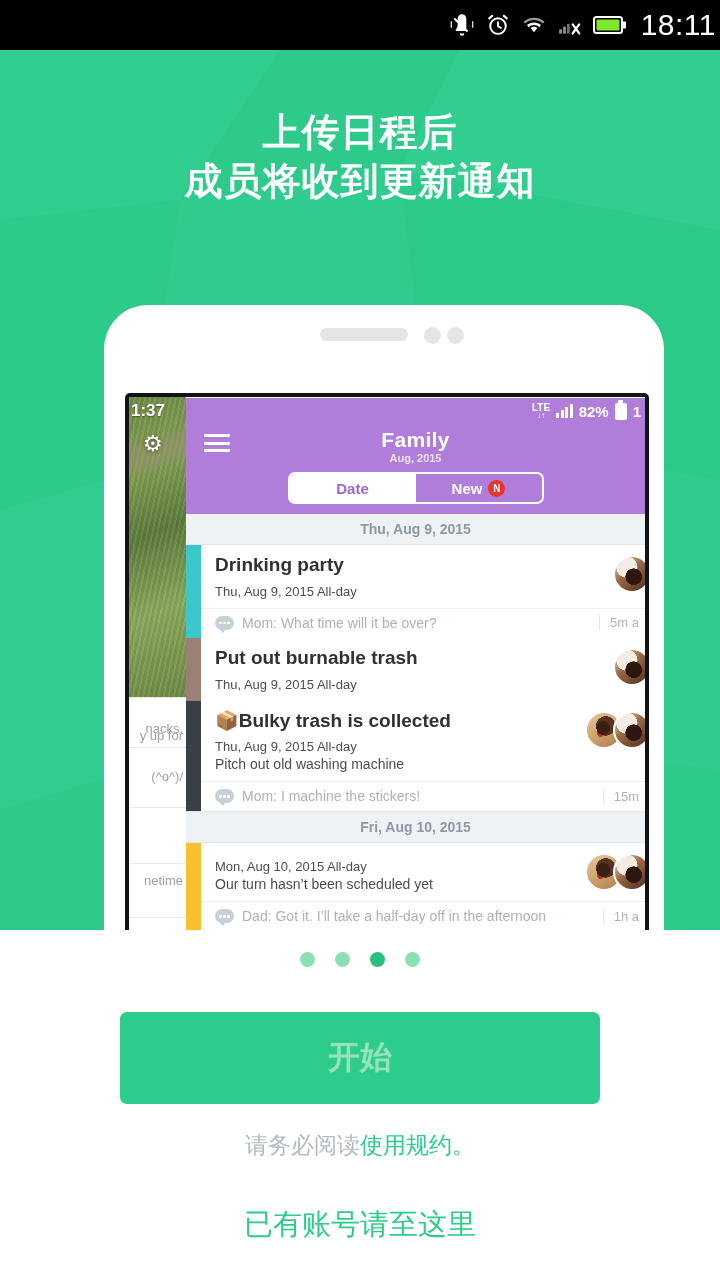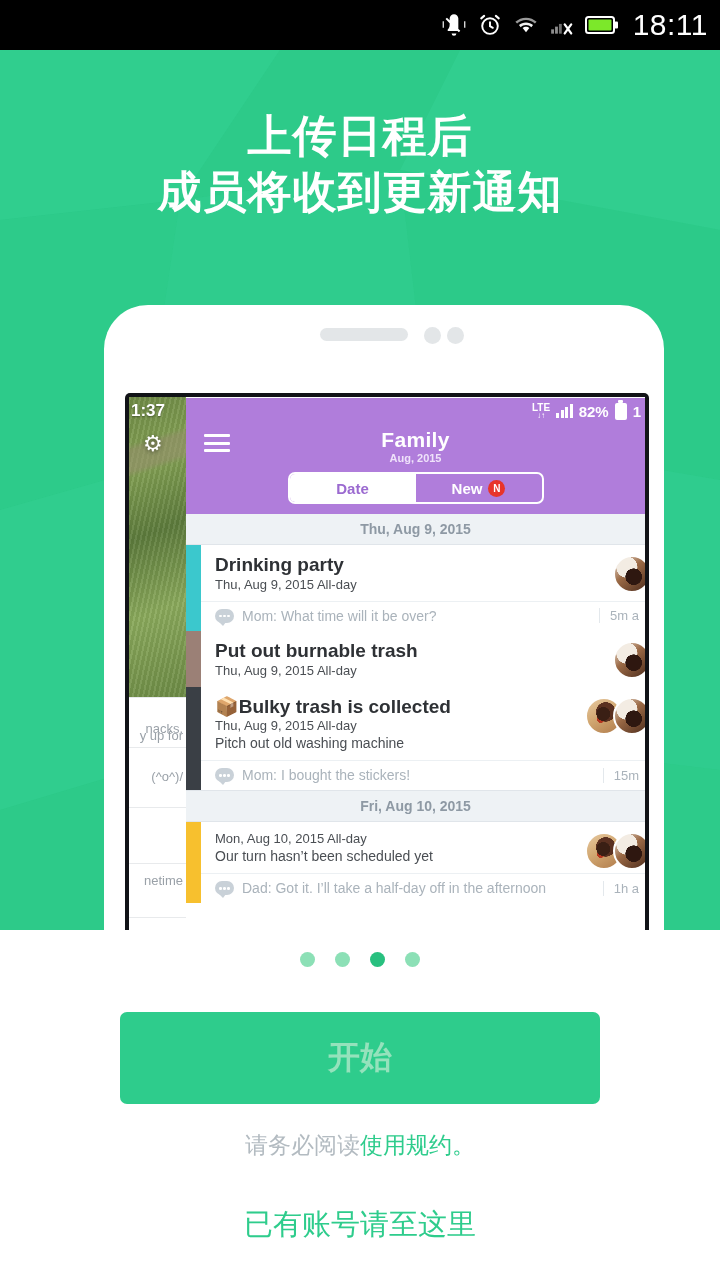--- a/index.html
+++ b/index.html
@@ -9,21 +9,21 @@
     font-family: "Liberation Sans", "DejaVu Sans", sans-serif;
     background: #ffffff;
   }
 
   
   .statusbar {
     position: absolute; top: 0; left: 0;
     width: 720px; height: 50px;
     background: #000000;
     display: flex; align-items: center; justify-content: flex-end;
-    padding-right: 12px;
+    padding-right: 4px;
     gap: 10px;
   }
   .sb-icon { display: flex; align-items: center; justify-content: center; }
   .sb-time {
     color: #ffffff; font-size: 30px; letter-spacing: 0.5px;
     margin-left: 4px;
   }
 
   
   .hero {
@@ -31,21 +31,21 @@
     width: 720px; height: 880px;
     background: #2ecc8c;
     overflow: hidden;
   }
   .facets { position: absolute; inset: 0; }
 
   .headline {
     position: absolute; top: 58px; left: 0; width: 720px;
     text-align: center;
     color: #ffffff;
-    font-size: 44px;
+    font-size: 38px;
     font-weight: bold;
     line-height: 1.28;
     letter-spacing: 1px;
   }
   .headline .ln { display: block; }
 
   
   .phone {
     position: absolute;
     left: 104px; top: 255px;
@@ -197,21 +197,21 @@
 
   .event { display: flex; background: #ffffff; position: relative; }
   .ev-bar { width: 15px; flex: none; }
   .ev-body { flex: 1; position: relative; min-width: 0; }
   .ev-main { padding: 9px 10px 9px 14px; position: relative; }
   .ev-title {
     font-size: 19px; font-weight: bold; color: #2e3135;
     white-space: nowrap; overflow: hidden; line-height: 1.2;
   }
   .ev-time {
-    font-size: 13px; color: #4a4e53; margin-top: 0; white-space: nowrap;
+    font-size: 13px; color: #4a4e53; margin-top: 7px; white-space: nowrap;
   }
   .ev-note {
     font-size: 14px; color: #4a4e53; margin-top: 2px; white-space: nowrap;
   }
   .ev-avatars {
     position: absolute; right: -6px; top: 10px;
     display: flex;
   }
   .av { width: 38px; height: 38px; border-radius: 50%; border: 2px solid #fff; margin-left: -10px; }
   .av-cake {
@@ -461,21 +461,21 @@
                   <span class="av av-cake"></span>
                   <span class="av av-choco"></span>
                 </div>
               </div>
               <div class="ev-comment">
                 <span class="cm-bubble">
                     <i></i>
                     <i></i>
                     <i></i>
                   </span>
-                <span class="cm-text">Mom: I bought the stickers!</span>
+                <span class="cm-text">Mom: I machine the stickers!</span>
                 <span class="cm-time">15m</span>
               </div>
             </div>
           </div>
 
           <div class="day-header" style="border-top:1px solid #e0e5ea">Fri, Aug 10, 2015</div>
 
           <div class="event">
             <div class="ev-bar" style="background:#f7c02e"></div>
             <div class="ev-body">

